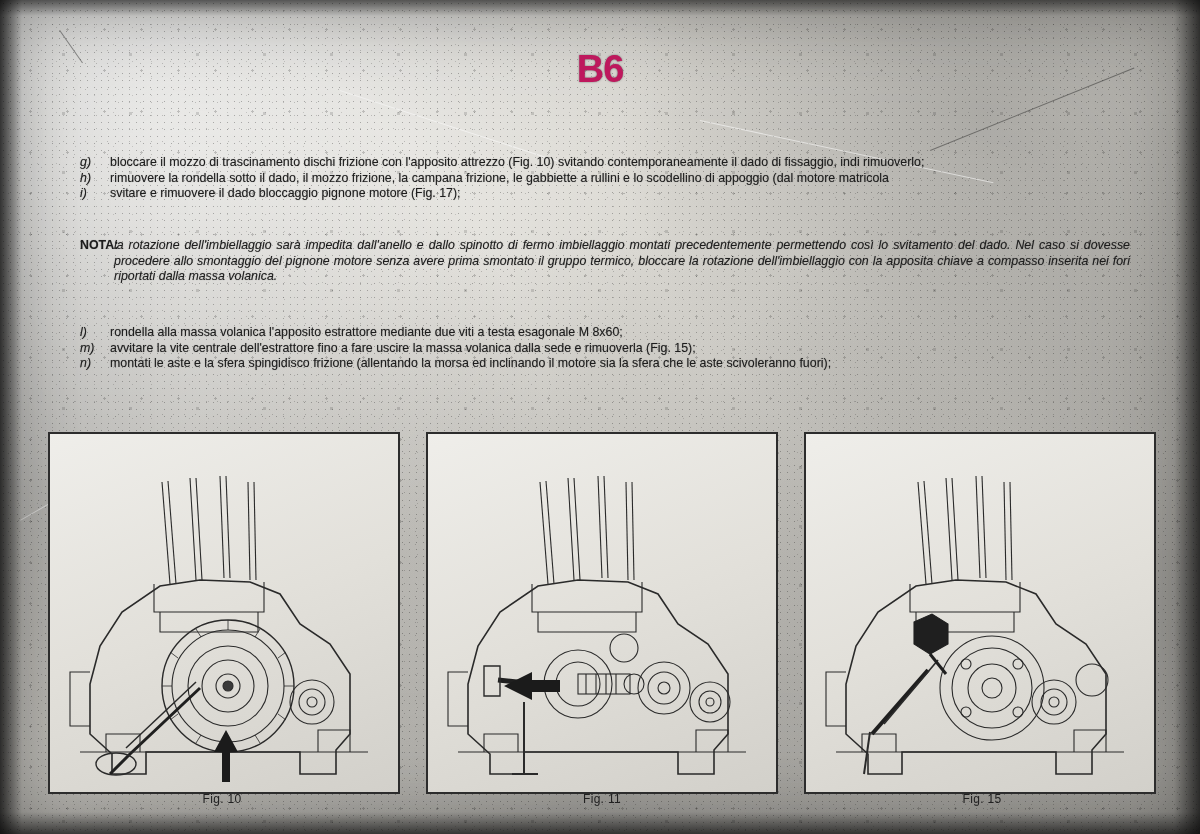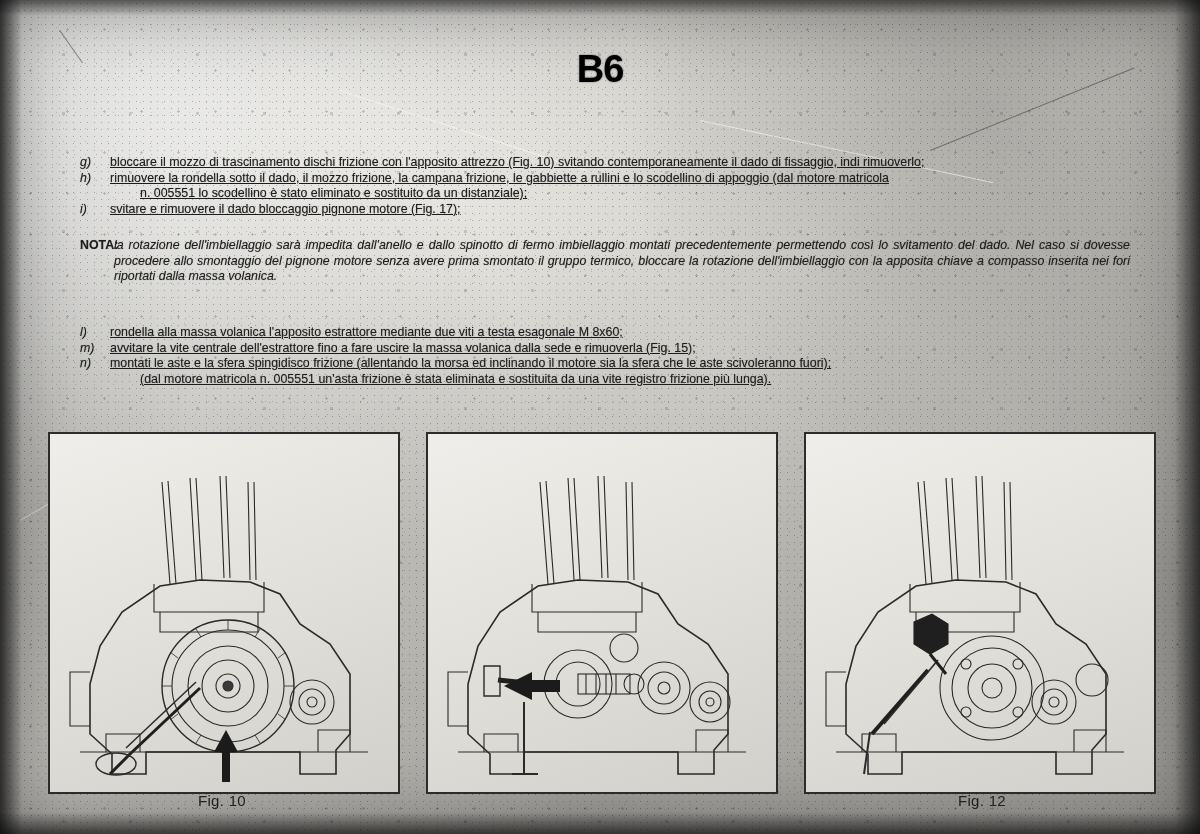--- a/index.html
+++ b/index.html
@@ -96,21 +96,21 @@
   .pageno {
     position: absolute;
     top: 48px;
     left: 0;
     right: 0;
     text-align: center;
     font-family: "Liberation Sans", sans-serif;
     font-weight: 700;
     font-size: 38px;
     letter-spacing: -1px;
-    color: #000000;
+    color: #be185d;
     text-shadow: 0 0 2px rgba(0,0,0,0.5);
   }
 
   
   .text-block {
     position: absolute;
     left: 80px;
     width: 1050px;
     color: #1d1d1d;
     font-size: 12.4px;
@@ -119,21 +119,21 @@
   }
   .item {
     display: flex;
     align-items: flex-start;
   }
   .marker {
     width: 30px;
     flex: 0 0 30px;
     font-style: italic;
   }
-  .itxt { flex: 1 1 auto; text-decoration: underline; }
+  .itxt { flex: 1 1 auto; }
   .indent { padding-left: 30px; }
   .note-label {
     width: 34px;
     flex: 0 0 34px;
     font-weight: 700;
   }
   .note-body { flex: 1 1 auto; text-align: justify; font-style: italic; }
 
   .grp1 { top: 155px; }
   .grp2 { top: 238px; }
@@ -161,21 +161,21 @@
     position: absolute;
     top: 792px;
     left: 48px;
     width: 1108px;
     display: flex;
     justify-content: space-between;
   }
   .capcell {
     width: 348px;
     text-align: center;
-    font-size: 15px;
+    font-size: 12px;
     color: #212121;
     letter-spacing: 0.3px;
   }
   .engine-svg { position: absolute; inset: 0; }
 </style>
 </head>
 <body>
 
 <div class="page">
   <div class="paper"></div>
@@ -197,24 +197,20 @@
     <div class="text-block grp1">
       <div class="item">
         <span class="marker">g)</span>
         <span class="itxt">bloccare il mozzo di trascinamento dischi frizione con l'apposito attrezzo (Fig. 10) svitando contemporaneamente il dado di fissaggio, indi rimuoverlo;</span>
       </div>
       <div class="item">
         <span class="marker">h)</span>
         <span class="itxt">rimuovere la rondella sotto il dado, il mozzo frizione, la campana frizione, le gabbiette a rullini e lo scodellino di appoggio (dal motore matricola</span>
       </div>
       <div class="item">
-        <span class="marker"></span>
-        <span class="itxt indent">n. 005551 lo scodellino è stato eliminato e sostituito da un distanziale);</span>
-      </div>
-      <div class="item">
         <span class="marker">i)</span>
         <span class="itxt">svitare e rimuovere il dado bloccaggio pignone motore (Fig. 17);</span>
       </div>
     </div>
 
     <div class="text-block grp2">
       <div class="item">
         <span class="note-label">NOTA:</span>
         <span class="note-body">la rotazione dell'imbiellaggio sarà impedita dall'anello e dallo spinotto di fermo imbiellaggio montati precedentemente permettendo così lo svitamento del dado. Nel caso si dovesse procedere allo smontaggio del pignone motore senza avere prima smontato il gruppo termico, bloccare la rotazione dell'imbiellaggio con la apposita chiave a compasso inserita nei fori riportati dalla massa volanica.</span>
       </div>
@@ -225,24 +221,20 @@
         <span class="marker">l)</span>
         <span class="itxt">rondella alla massa volanica l'apposito estrattore mediante due viti a testa esagonale M 8x60;</span>
       </div>
       <div class="item">
         <span class="marker">m)</span>
         <span class="itxt">avvitare la vite centrale dell'estrattore fino a fare uscire la massa volanica dalla sede e rimuoverla (Fig. 15);</span>
       </div>
       <div class="item">
         <span class="marker">n)</span>
         <span class="itxt">montati le aste e la sfera spingidisco frizione (allentando la morsa ed inclinando il motore sia la sfera che le aste scivoleranno fuori);</span>
-      </div>
-      <div class="item">
-        <span class="marker"></span>
-        <span class="itxt indent">(dal motore matricola n. 005551 un'asta frizione è stata eliminata e sostituita da una vite registro frizione più lunga).</span>
       </div>
     </div>
 
     <div class="figrow">
 
       <div class="figbox">
         <svg class="engine-svg" viewBox="0 0 348 358" preserveAspectRatio="none">
           <g stroke="#2a2a2a" fill="none" stroke-width="1.1">
 
             <line x1="112" y1="48" x2="120" y2="150"></line>
@@ -388,21 +380,22 @@
             <path d="M40 238 L20 238 L20 292 L40 292"></path>
             <path d="M64 298 L58 340" stroke-width="2"></path>
           </g>
         </svg>
       </div>
 
     </div>
 
     <div class="figcaptions">
       <div class="capcell">Fig. 10</div>
-      <div class="capcell">Fig. 12</div>
+      <div class="capcell">Fig. 11</div>
+      <div class="capcell">Fig. 15</div>
     </div>
 
   </div>
 
   <div class="leftband"></div>
   <div class="rightband"></div>
   <div class="topband"></div>
   <div class="botband"></div>
   <div class="edgedark"></div>
 </div>

